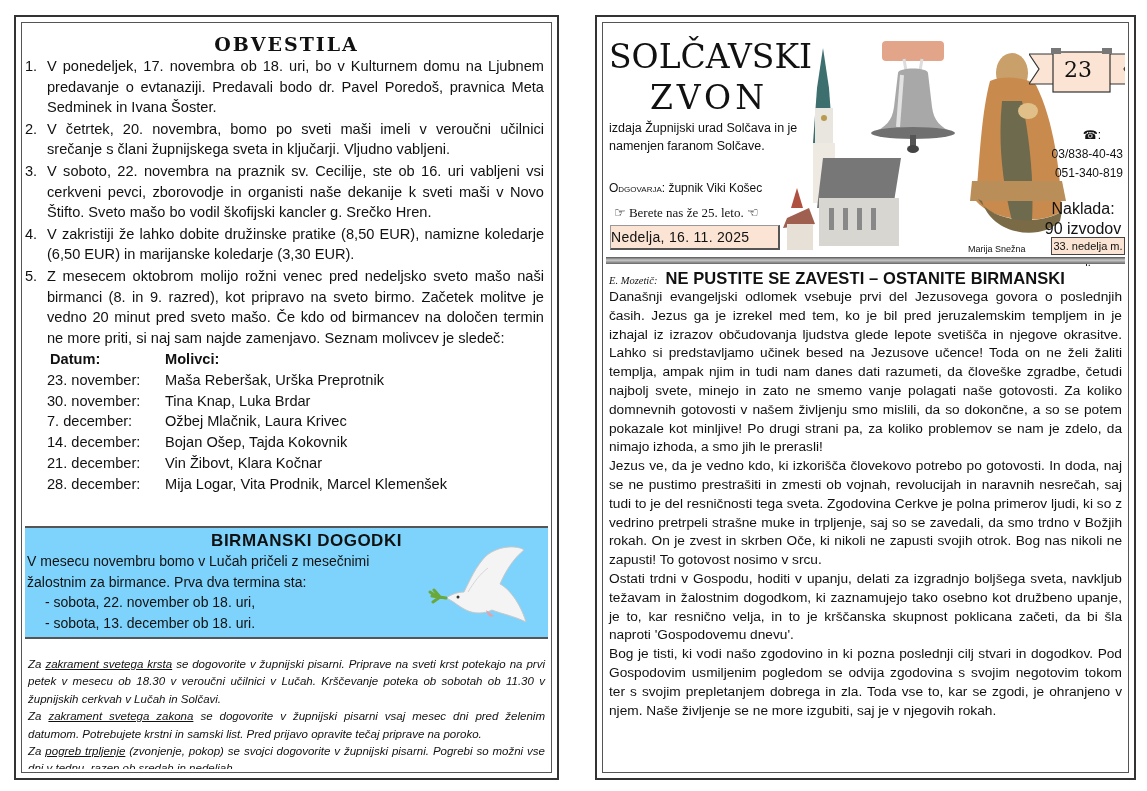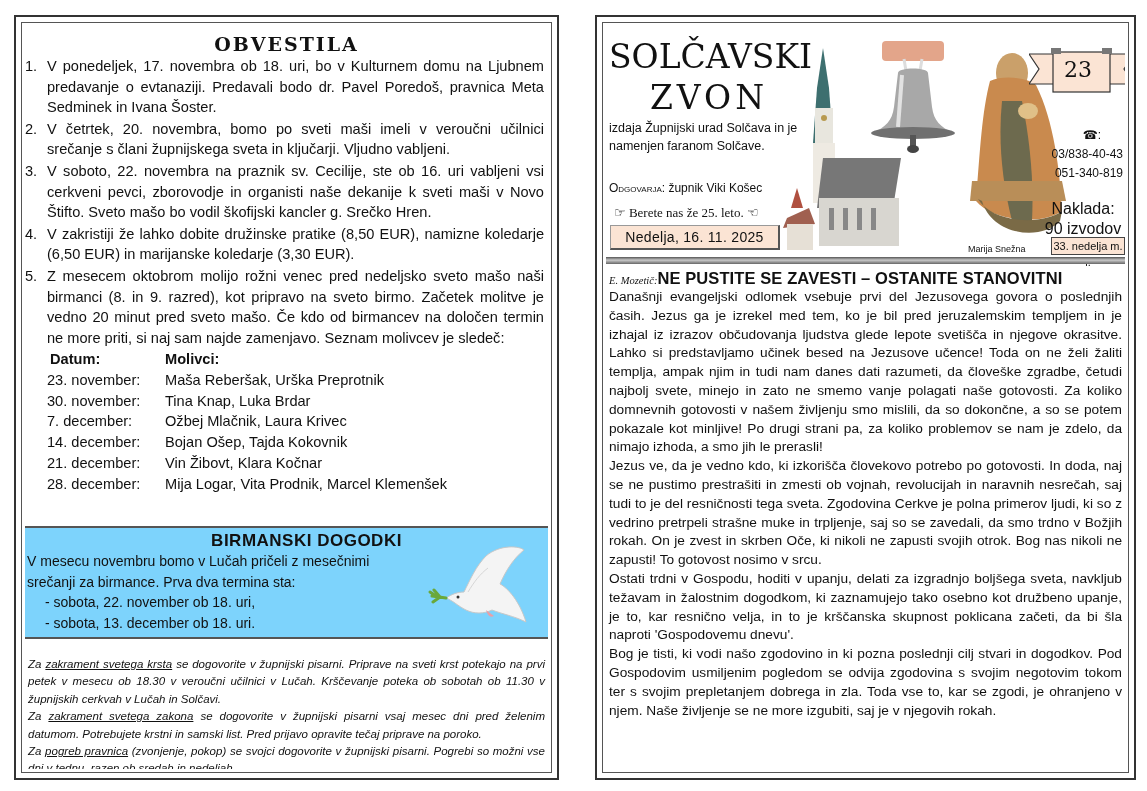--- a/index.html
+++ b/index.html
@@ -56,38 +56,38 @@
   .masthead { position: absolute; left: 0; top: 0; width: 100%; height: 225px; }
   .mast-title { position: absolute; left: 3px; top: 10px; width: 200px; text-align: center;
     font-family: "DejaVu Serif", "Liberation Serif", serif; font-size: 33px; line-height: 41px; letter-spacing: 0; }
   .mast-title .l2 { letter-spacing: 4px; }
   .mast-desc { position: absolute; left: 3px; top: 93px; width: 190px; font-size: 12.5px; line-height: 18px; }
   .mast-resp { position: absolute; left: 3px; top: 155px; font-size: 12px; }
   .smallcaps { font-variant: small-caps; margin-top: 8px; }
   .mast-read { position: absolute; left: 8px; top: 179px; font-family: "Liberation Serif", serif; font-size: 13px; }
   .mast-date { position: absolute; left: 4px; top: 199px; width: 170px; height: 25px; background: #fbe4d4;
     border: 1px solid #999; border-right: 2px solid #555; border-bottom: 2px solid #555;
-    font-size: 14px; line-height: 22px; text-align: center; letter-spacing: 0.3px; }
+    font-size: 14px; line-height: 22px; letter-spacing: 0.3px; }
   .church { position: absolute; left: 177px; top: 22px; width: 120px; height: 205px; }
   .bell { position: absolute; left: 262px; top: 15px; width: 90px; height: 115px; }
   .madonna { position: absolute; left: 356px; top: 25px; width: 110px; height: 190px; }
   .mast-cap { position: absolute; left: 362px; top: 218px; font-size: 9px; }
   .issue-banner { position: absolute; left: 423px; top: 20px; width: 105px; height: 50px; }
   .issue-num { position: absolute; left: 447px; top: 27px; width: 50px; text-align: center;
     font-family: "DejaVu Serif", serif; font-size: 22px; line-height: 34px; }
   .contact { position: absolute; right: 2px; top: 100px; width: 90px; text-align: right; font-size: 12px; line-height: 19px; }
   .contact .phone-icon { display: block; text-align: center; padding-left: 28px; }
   .naklada { position: absolute; right: 2px; top: 173px; width: 80px; text-align: center; font-size: 16px; line-height: 19.5px; }
   .week-box { position: absolute; right: 0px; top: 211px; width: 74px; height: 18px; background: #fbe4d4;
     border: 1px solid #444; font-size: 11px; line-height: 16px; text-align: center; }
   .divider { position: absolute; left: 0; right: 0; top: 231px; height: 7px;
     background: linear-gradient(#555, #c9c9c9 45%, #666); }
 
   .article { position: absolute; left: 0; right: 0; top: 243px; padding: 0 3px; }
-  .art-head { display: flex; align-items: baseline; gap: 0; }
+  .art-head { display: flex; align-items: baseline; gap: 8px; }
   .author { font-family: "Liberation Serif", serif; font-style: italic; font-size: 10.5px; }
   .art-title { font-weight: bold; font-size: 16.5px; letter-spacing: 0.1px; }
   .art-body p { font-size: 13.7px; line-height: 18.8px; text-align: justify; }
 </style>
 </head>
 <body>
 
 <div id="left" class="frame">
   <div class="inner">
     <div class="title-obv">OBVESTILA</div>
@@ -141,36 +141,36 @@
           <span>Vin Žibovt, Klara Kočnar</span>
         </div>
       <div class="row">
           <span class="c1">28. december:</span>
           <span>Mija Logar, Vita Prodnik, Marcel Klemenšek</span>
         </div>
     </div>
 
     <div class="birm">
       <h2>BIRMANSKI DOGODKI</h2>
-      <p>V mesecu novembru bomo v Lučah pričeli z mesečnimi srečanji za birmance. Prva dva termina sta:</p>
+      <p>V mesecu novembru bomo v Lučah pričeli z mesečnimi žalostnim za birmance. Prva dva termina sta:</p>
       <div class="bul">-  sobota, 22. november ob 18. uri,</div>
       <div class="bul">-  sobota, 13. december ob 18. uri.</div>
       <svg class="dove" viewBox="0 0 100 86">
         <path d="M58 12 C72 0 92 2 96 6 C86 14 78 26 72 40 C80 44 92 58 98 78 C86 72 74 70 64 66 C56 70 46 70 38 66 C30 62 24 56 18 54 C24 50 30 48 36 48 C42 36 48 22 58 12 Z" fill="#f4f4f4" stroke="#c8c8c8" stroke-width="1"></path>
         <path d="M40 48 C46 38 52 30 60 24" fill="none" stroke="#d6d6d6" stroke-width="1"></path>
         <circle cx="30" cy="53" r="1.5" fill="#333"></circle>
         <path d="M18 54 L4 52 M12 53 L6 46 M12 53 L5 58 M8 52 L2 48" stroke="#6aa83a" stroke-width="3" stroke-linecap="round"></path>
         <path d="M58 66 C60 72 62 74 66 72" fill="#e8a0a8"></path>
       </svg>
     </div>
 
     <div class="notes">
       <div><span>Za </span><u>zakrament svetega krsta</u><span> se dogovorite v župnijski pisarni. Priprave na sveti krst potekajo na prvi petek v mesecu ob 18.30 v veroučni učilnici v Lučah. Krščevanje poteka ob sobotah ob 11.30 v župnijskih cerkvah v Lučah in Solčavi.</span></div>
       <div><span>Za </span><u>zakrament svetega zakona</u><span> se dogovorite v župnijski pisarni vsaj mesec dni pred želenim datumom. Potrebujete krstni in samski list. Pred prijavo opravite tečaj priprave na poroko.</span></div>
-      <div><span>Za </span><u>pogreb pravnica</u><span> (zvonjenje, pokop) se svojci dogovorite v župnijski pisarni. Pogrebi so možni vse dni v tednu, razen ob sredah in nedeljah.</span></div>
+      <div><span>Za </span><u>pogreb trpljenje</u><span> (zvonjenje, pokop) se svojci dogovorite v župnijski pisarni. Pogrebi so možni vse dni v tednu, razen ob sredah in nedeljah.</span></div>
     </div>
   </div>
 </div>
 
 <div id="right" class="frame">
   <div class="inner">
     <div class="masthead">
       <div class="mast-title">
         <div>SOLČAVSKI</div>
         <div class="l2">ZVON</div>
@@ -241,21 +241,21 @@
         <div>90 izvodov</div>
       </div>
       <div class="week-box">33. nedelja m. l.</div>
     </div>
 
     <div class="divider"></div>
 
     <div class="article">
       <div class="art-head">
         <span class="author">E. Mozetič:</span>
-        <span class="art-title">NE PUSTITE SE ZAVESTI – OSTANITE STANOVITNI</span>
+        <span class="art-title">NE PUSTITE SE ZAVESTI – OSTANITE BIRMANSKI</span>
       </div>
       <div class="art-body">
         <p>Današnji evangeljski odlomek vsebuje prvi del Jezusovega govora o poslednjih časih. Jezus ga je izrekel med tem, ko je bil pred jeruzalemskim templjem in je izhajal iz izrazov občudovanja ljudstva glede lepote svetišča in njegove okrasitve. Lahko si predstavljamo učinek besed na Jezusove učence! Toda on ne želi žaliti templja, ampak njim in tudi nam danes dati razumeti, da človeške zgradbe, četudi najbolj svete, minejo in zato ne smemo vanje polagati naše gotovosti. Za koliko domnevnih gotovosti v našem življenju smo mislili, da so dokončne, a so se potem pokazale kot minljive! Po drugi strani pa, za koliko problemov se nam je zdelo, da nimajo izhoda, a smo jih le prerasli!</p>
         <p>Jezus ve, da je vedno kdo, ki izkorišča človekovo potrebo po gotovosti. In doda, naj se ne pustimo prestrašiti in zmesti ob vojnah, revolucijah in naravnih nesrečah, saj tudi to je del resničnosti tega sveta. Zgodovina Cerkve je polna primerov ljudi, ki so z vedrino pretrpeli strašne muke in trpljenje, saj so se zavedali, da smo trdno v Božjih rokah. On je zvest in skrben Oče, ki nikoli ne zapusti svojih otrok. Bog nas nikoli ne zapusti! To gotovost nosimo v srcu.</p>
         <p>Ostati trdni v Gospodu, hoditi v upanju, delati za izgradnjo boljšega sveta, navkljub težavam in žalostnim dogodkom, ki zaznamujejo tako osebno kot družbeno upanje, je to, kar resnično velja, in to je krščanska skupnost poklicana začeti, da bi šla naproti 'Gospodovemu dnevu'.</p>
         <p>Bog je tisti, ki vodi našo zgodovino in ki pozna poslednji cilj stvari in dogodkov. Pod Gospodovim usmiljenim pogledom se odvija zgodovina s svojim negotovim tokom ter s svojim prepletanjem dobrega in zla. Toda vse to, kar se zgodi, je ohranjeno v njem. Naše življenje se ne more izgubiti, saj je v njegovih rokah.</p>
       </div>
     </div>
   </div>
 </div>

